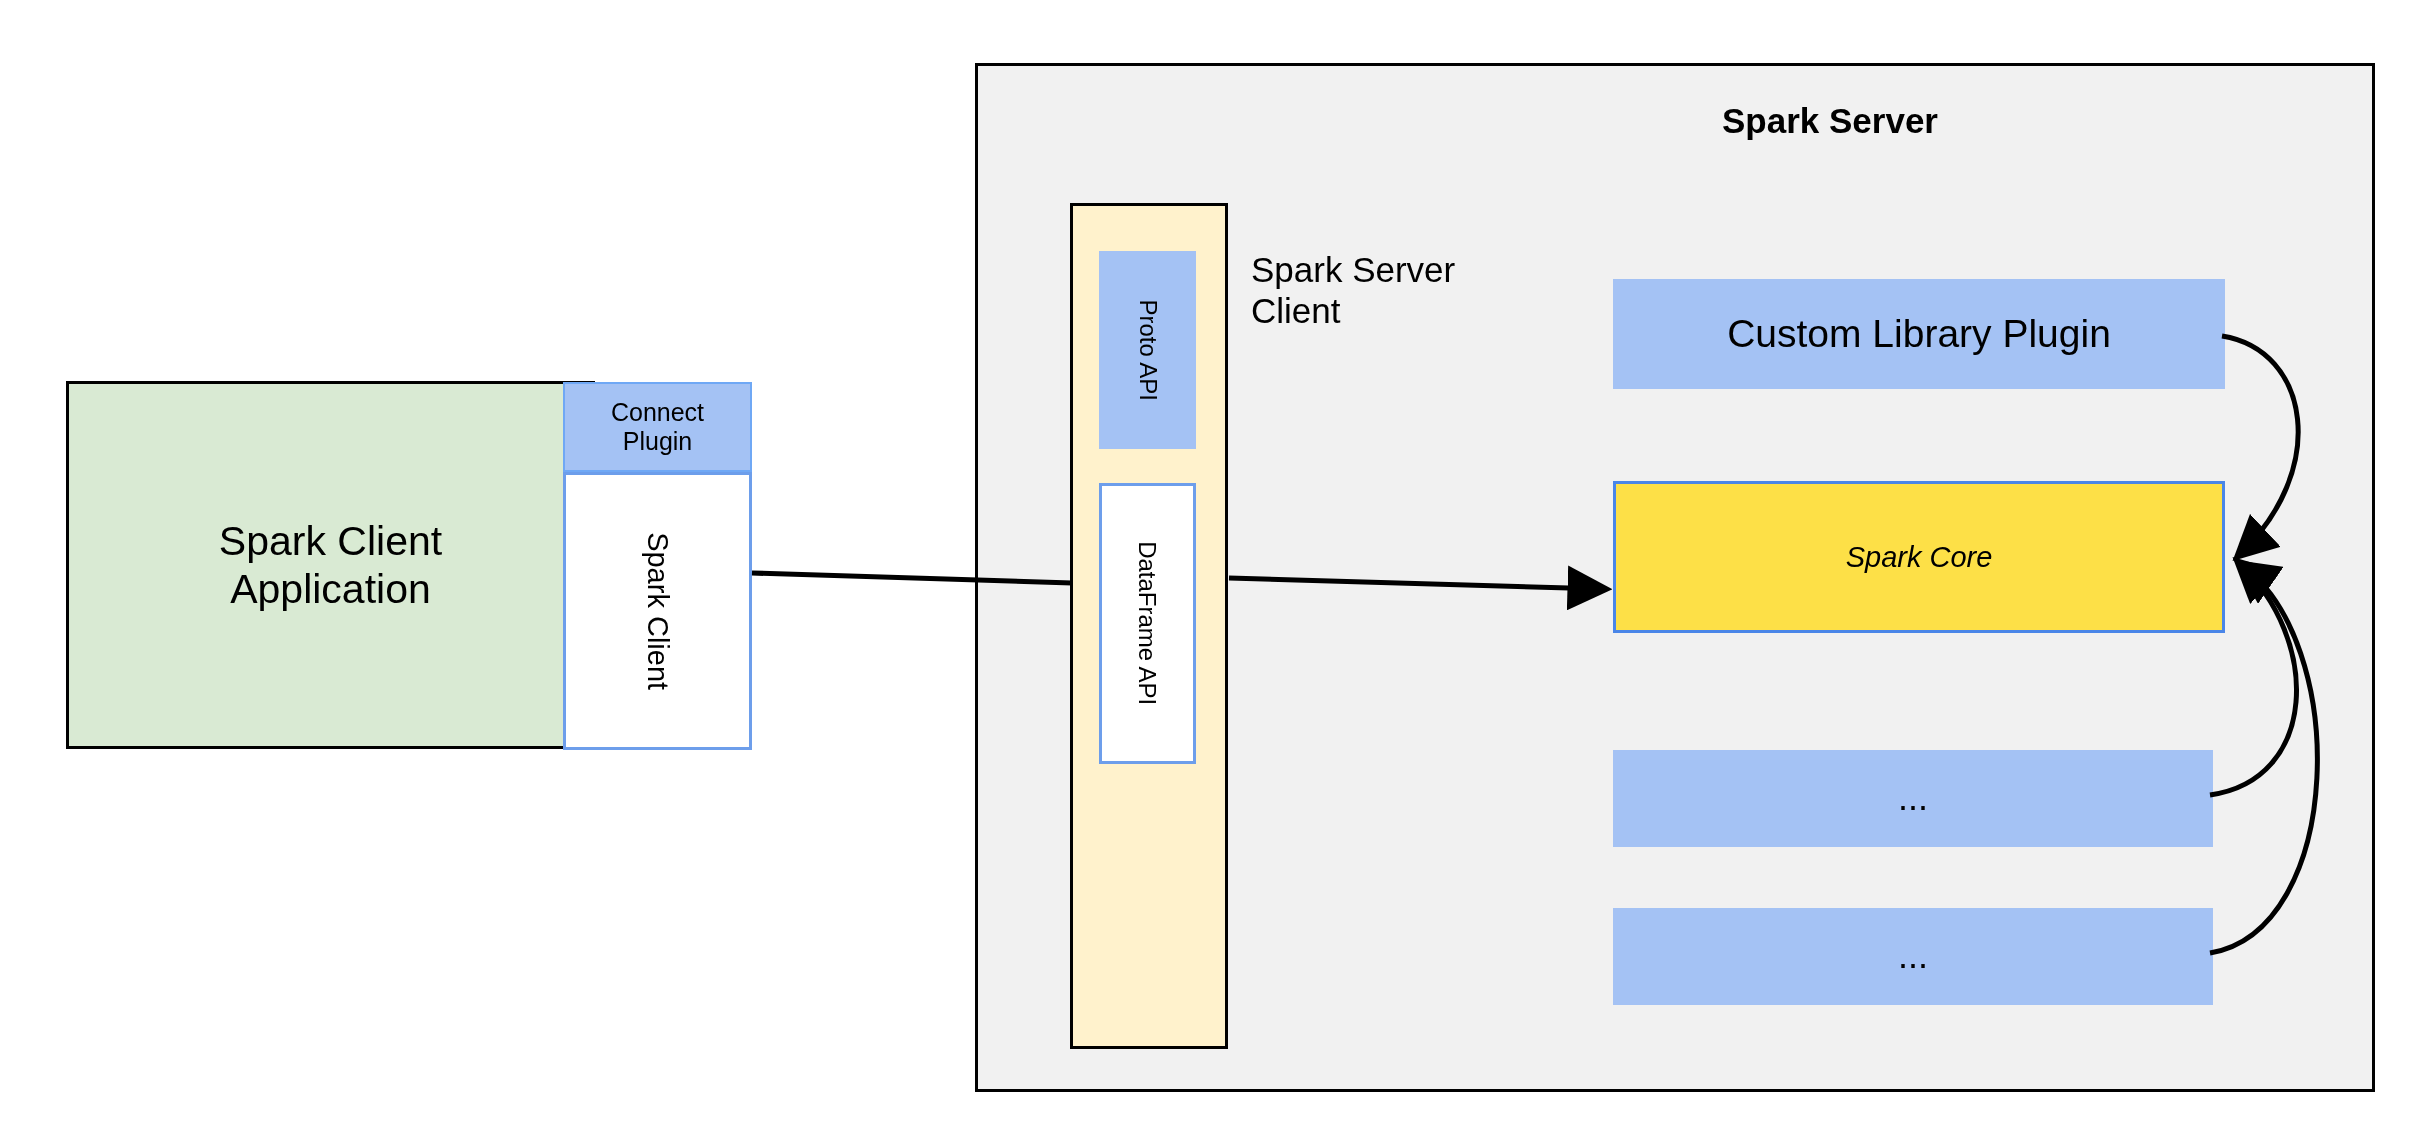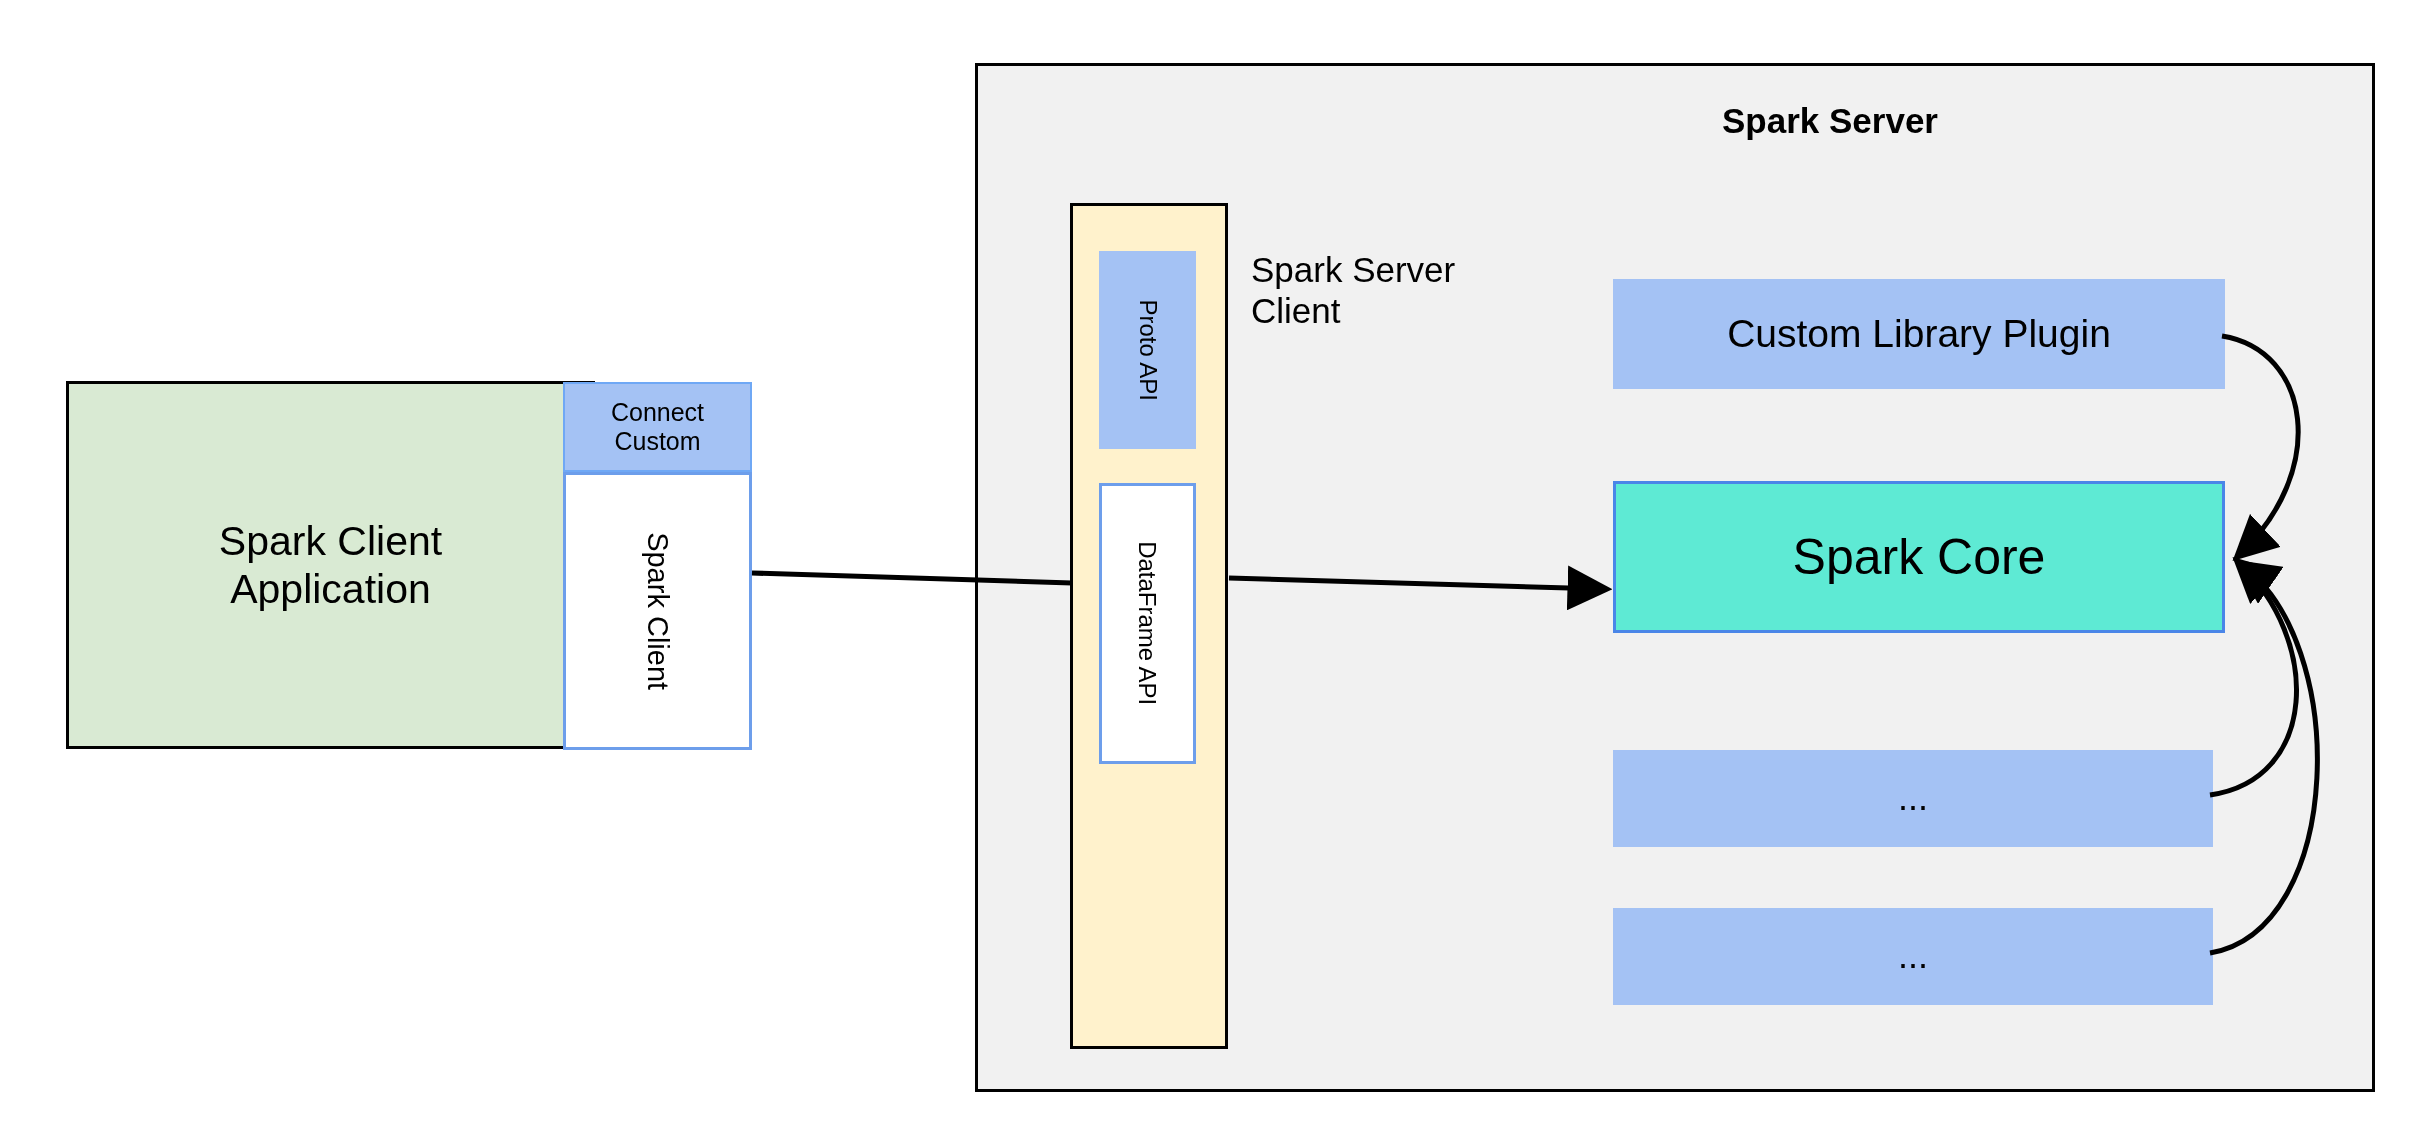--- a/index.html
+++ b/index.html
@@ -161,24 +161,25 @@
     background: #a4c2f4;
     font-size: 39px;
     z-index: 3;
   }
 
   #spark-core-box {
     left: 1613px;
     top: 481px;
     width: 612px;
     height: 152px;
-    background: #5eead4;
+    background: #fde047;
     border: 3px solid #4a86e8;
-    font-size: 50px;
-    z-index: 3;
+    font-size: 29px;
+    z-index: 3;
+    font-style: italic;
   }
 
   #dots-box-1 {
     left: 1613px;
     top: 750px;
     width: 600px;
     height: 97px;
     background: #a4c2f4;
     font-size: 36px;
     z-index: 3;
@@ -250,21 +251,21 @@
   <div class="box" id="client-app-box">
     <span>
       <span>Spark Client</span><br>
       <span>Application</span>
     </span>
   </div>
 
   <div class="box" id="client-package-box">
     <span>
       <span>Connect</span><br>
-      <span>Custom</span>
+      <span>Plugin</span>
     </span>
   </div>
 
   <div class="box" id="spark-client-box">
     <span class="vtext">Spark Client</span>
   </div>
 
   <svg id="connector-layer" viewBox="0 0 2435 1135" width="2435" height="1135">
     <defs>
       <marker id="arrowEnd" viewBox="0 0 12 12" refX="10" refY="6" markerWidth="9" markerHeight="9" orient="auto-start-reverse">

